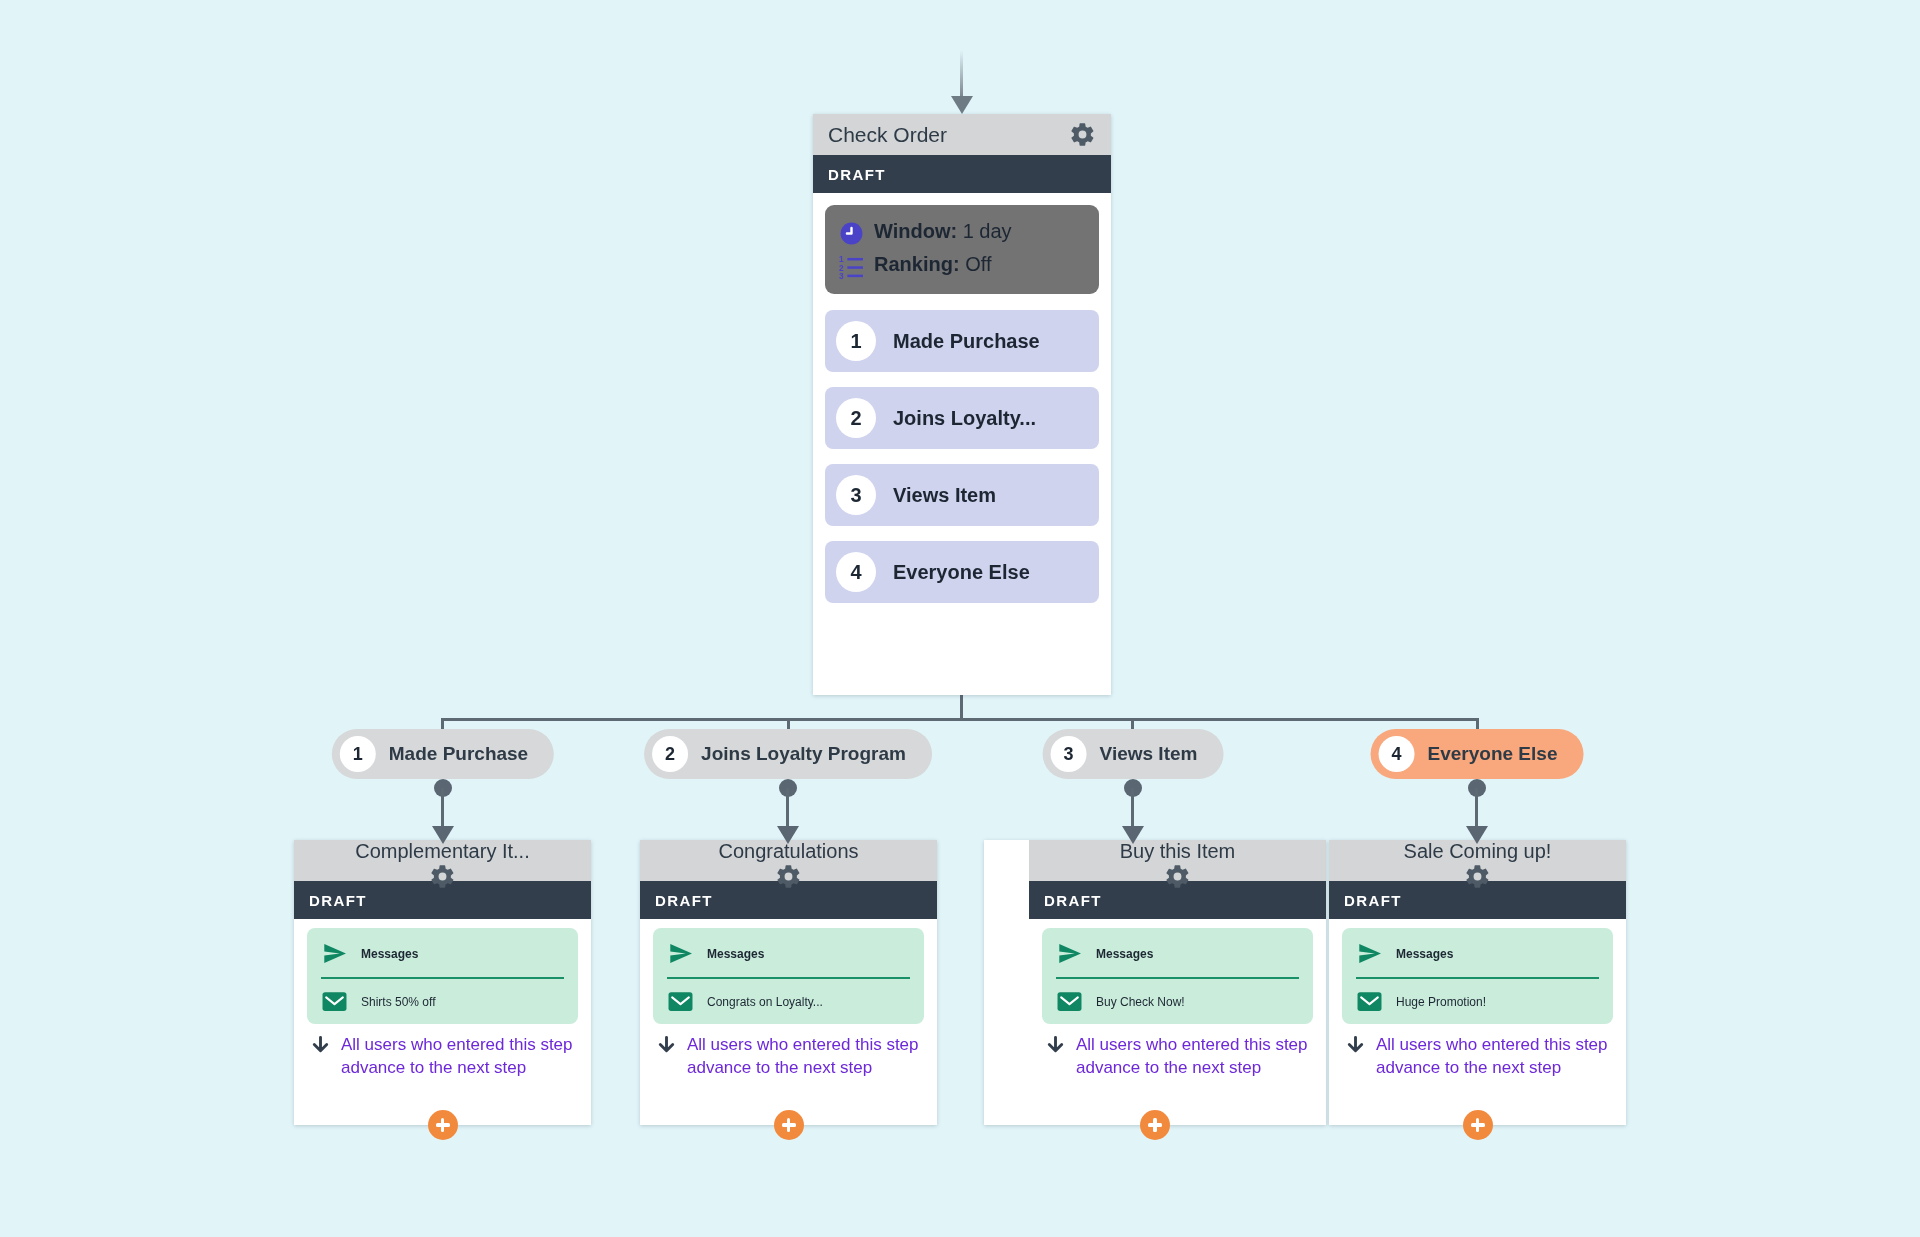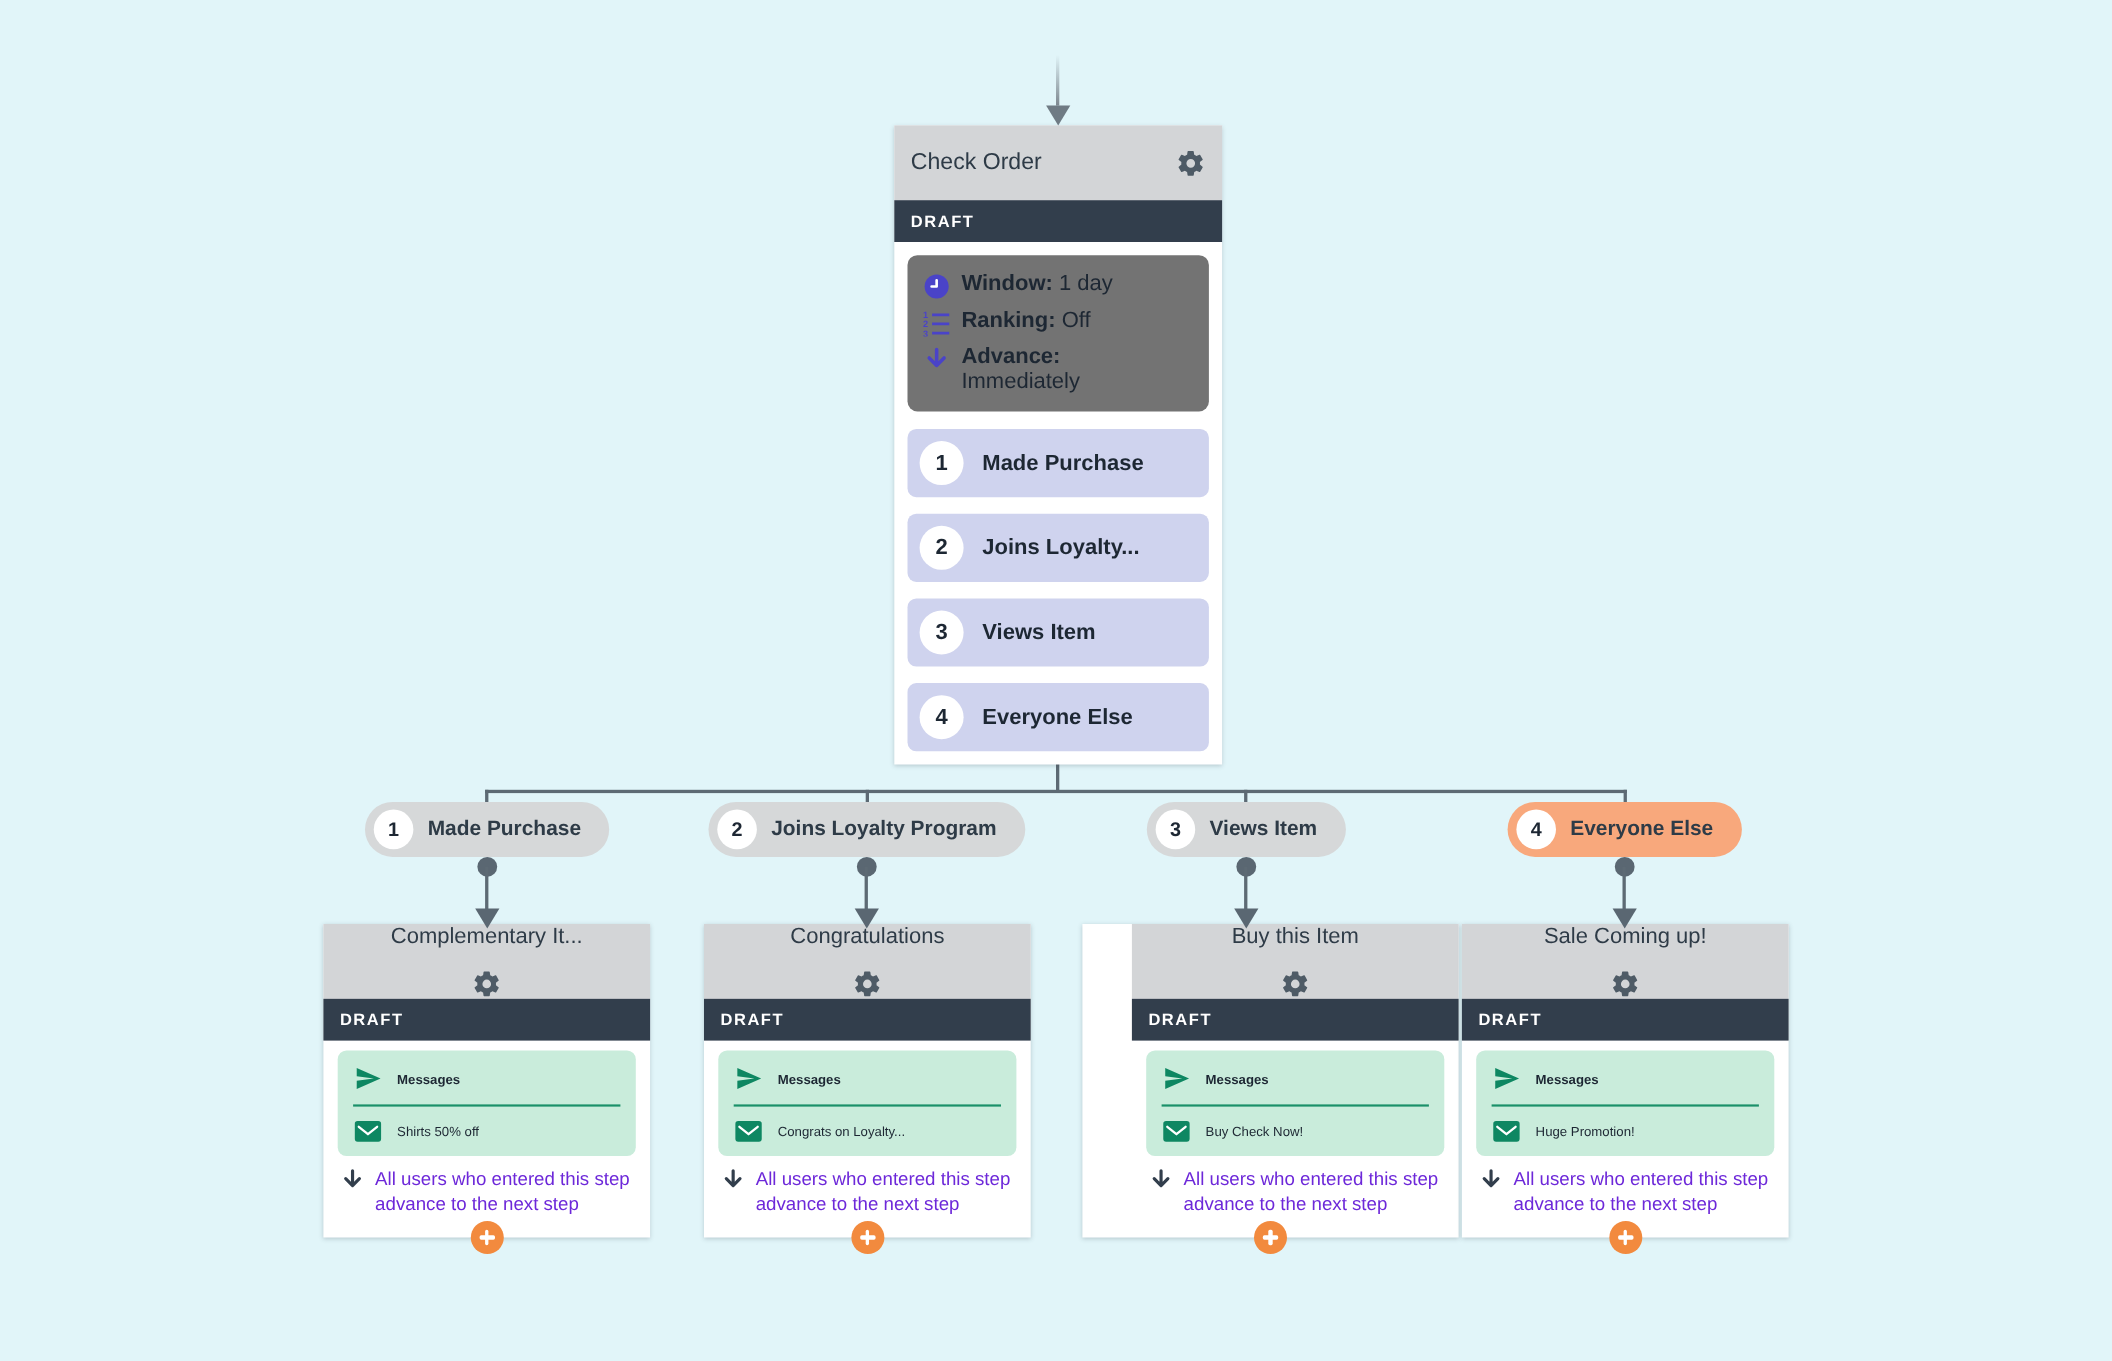--- a/index.html
+++ b/index.html
@@ -13,21 +13,21 @@
   
   .conn{position:absolute;background:#5d6a74;}
   .conn.fade{background:linear-gradient(to bottom, rgba(125,135,143,0), #7d878f);}
   .dot{position:absolute;width:18px;height:18px;border-radius:50%;background:#5a6772;transform:translateX(-50%);}
   .arrow-down{position:absolute;width:0;height:0;
     border-left:11px solid transparent;border-right:11px solid transparent;
     border-top:18px solid #5a6772;transform:translateX(-50%);z-index:6;}
   .arrow-down.light{border-top-color:#6f7b84;}
   
   .node{position:absolute;background:#fff;box-shadow:0 1px 4px rgba(40,55,70,.22);z-index:2;}
-  .node-header{height:68px;background:#d3d5d7;display:flex;align-items:center;
+  .node-header{height:41px;background:#d3d5d7;display:flex;align-items:center;
     justify-content:space-between;padding:0 15px;font-size:21px;color:#2e3b47;}
   .card .node-header{font-size:20px;flex-direction:column;}
   .gear{width:27px;height:27px;flex:none;}
   .status-bar{height:38px;background:#323e4c;color:#fff;font-weight:bold;
     font-size:15px;letter-spacing:1.4px;display:flex;align-items:center;padding:0 15px;}
   
   .settings-panel{margin:12px;background:#737373;border-radius:9px;padding:15px 13px;}
   .setting-row{display:flex;gap:9px;align-items:flex-start;font-size:20px;margin-bottom:7px;}
   .setting-row:last-child{margin-bottom:0;}
   .setting-icon{width:27px;flex:none;display:flex;justify-content:center;margin-top:1px;}
@@ -127,31 +127,20 @@
             <line x1="8" y1="13" x2="23" y2="13"></line>
             <line x1="8" y1="21" x2="23" y2="21"></line>
           </g>
         </svg>
       </span>
       <span>
         <span class="setting-label">Ranking:</span>
         <span class="setting-value">Off</span>
       </span>
     </div>
-    <div class="setting-row stack">
-      <span class="setting-icon">
-        <svg width="25" height="25" viewBox="0 0 24 24">
-          <path d="M12 3.5v14M5.5 11l6.5 6.5L18.5 11" stroke="#4a43c8" stroke-width="3.1" fill="none" stroke-linecap="round" stroke-linejoin="round"></path>
-        </svg>
-      </span>
-      <span>
-        <span class="setting-label">Advance:</span>
-        <span class="setting-value">Immediately</span>
-      </span>
-    </div>
   </div>
 
   <div class="branch-list">
     <div class="branch-item">
       <span class="num-badge">1</span>
       <span>Made Purchase</span>
     </div>
     <div class="branch-item">
       <span class="num-badge">2</span>
       <span>Joins Loyalty...</span>

